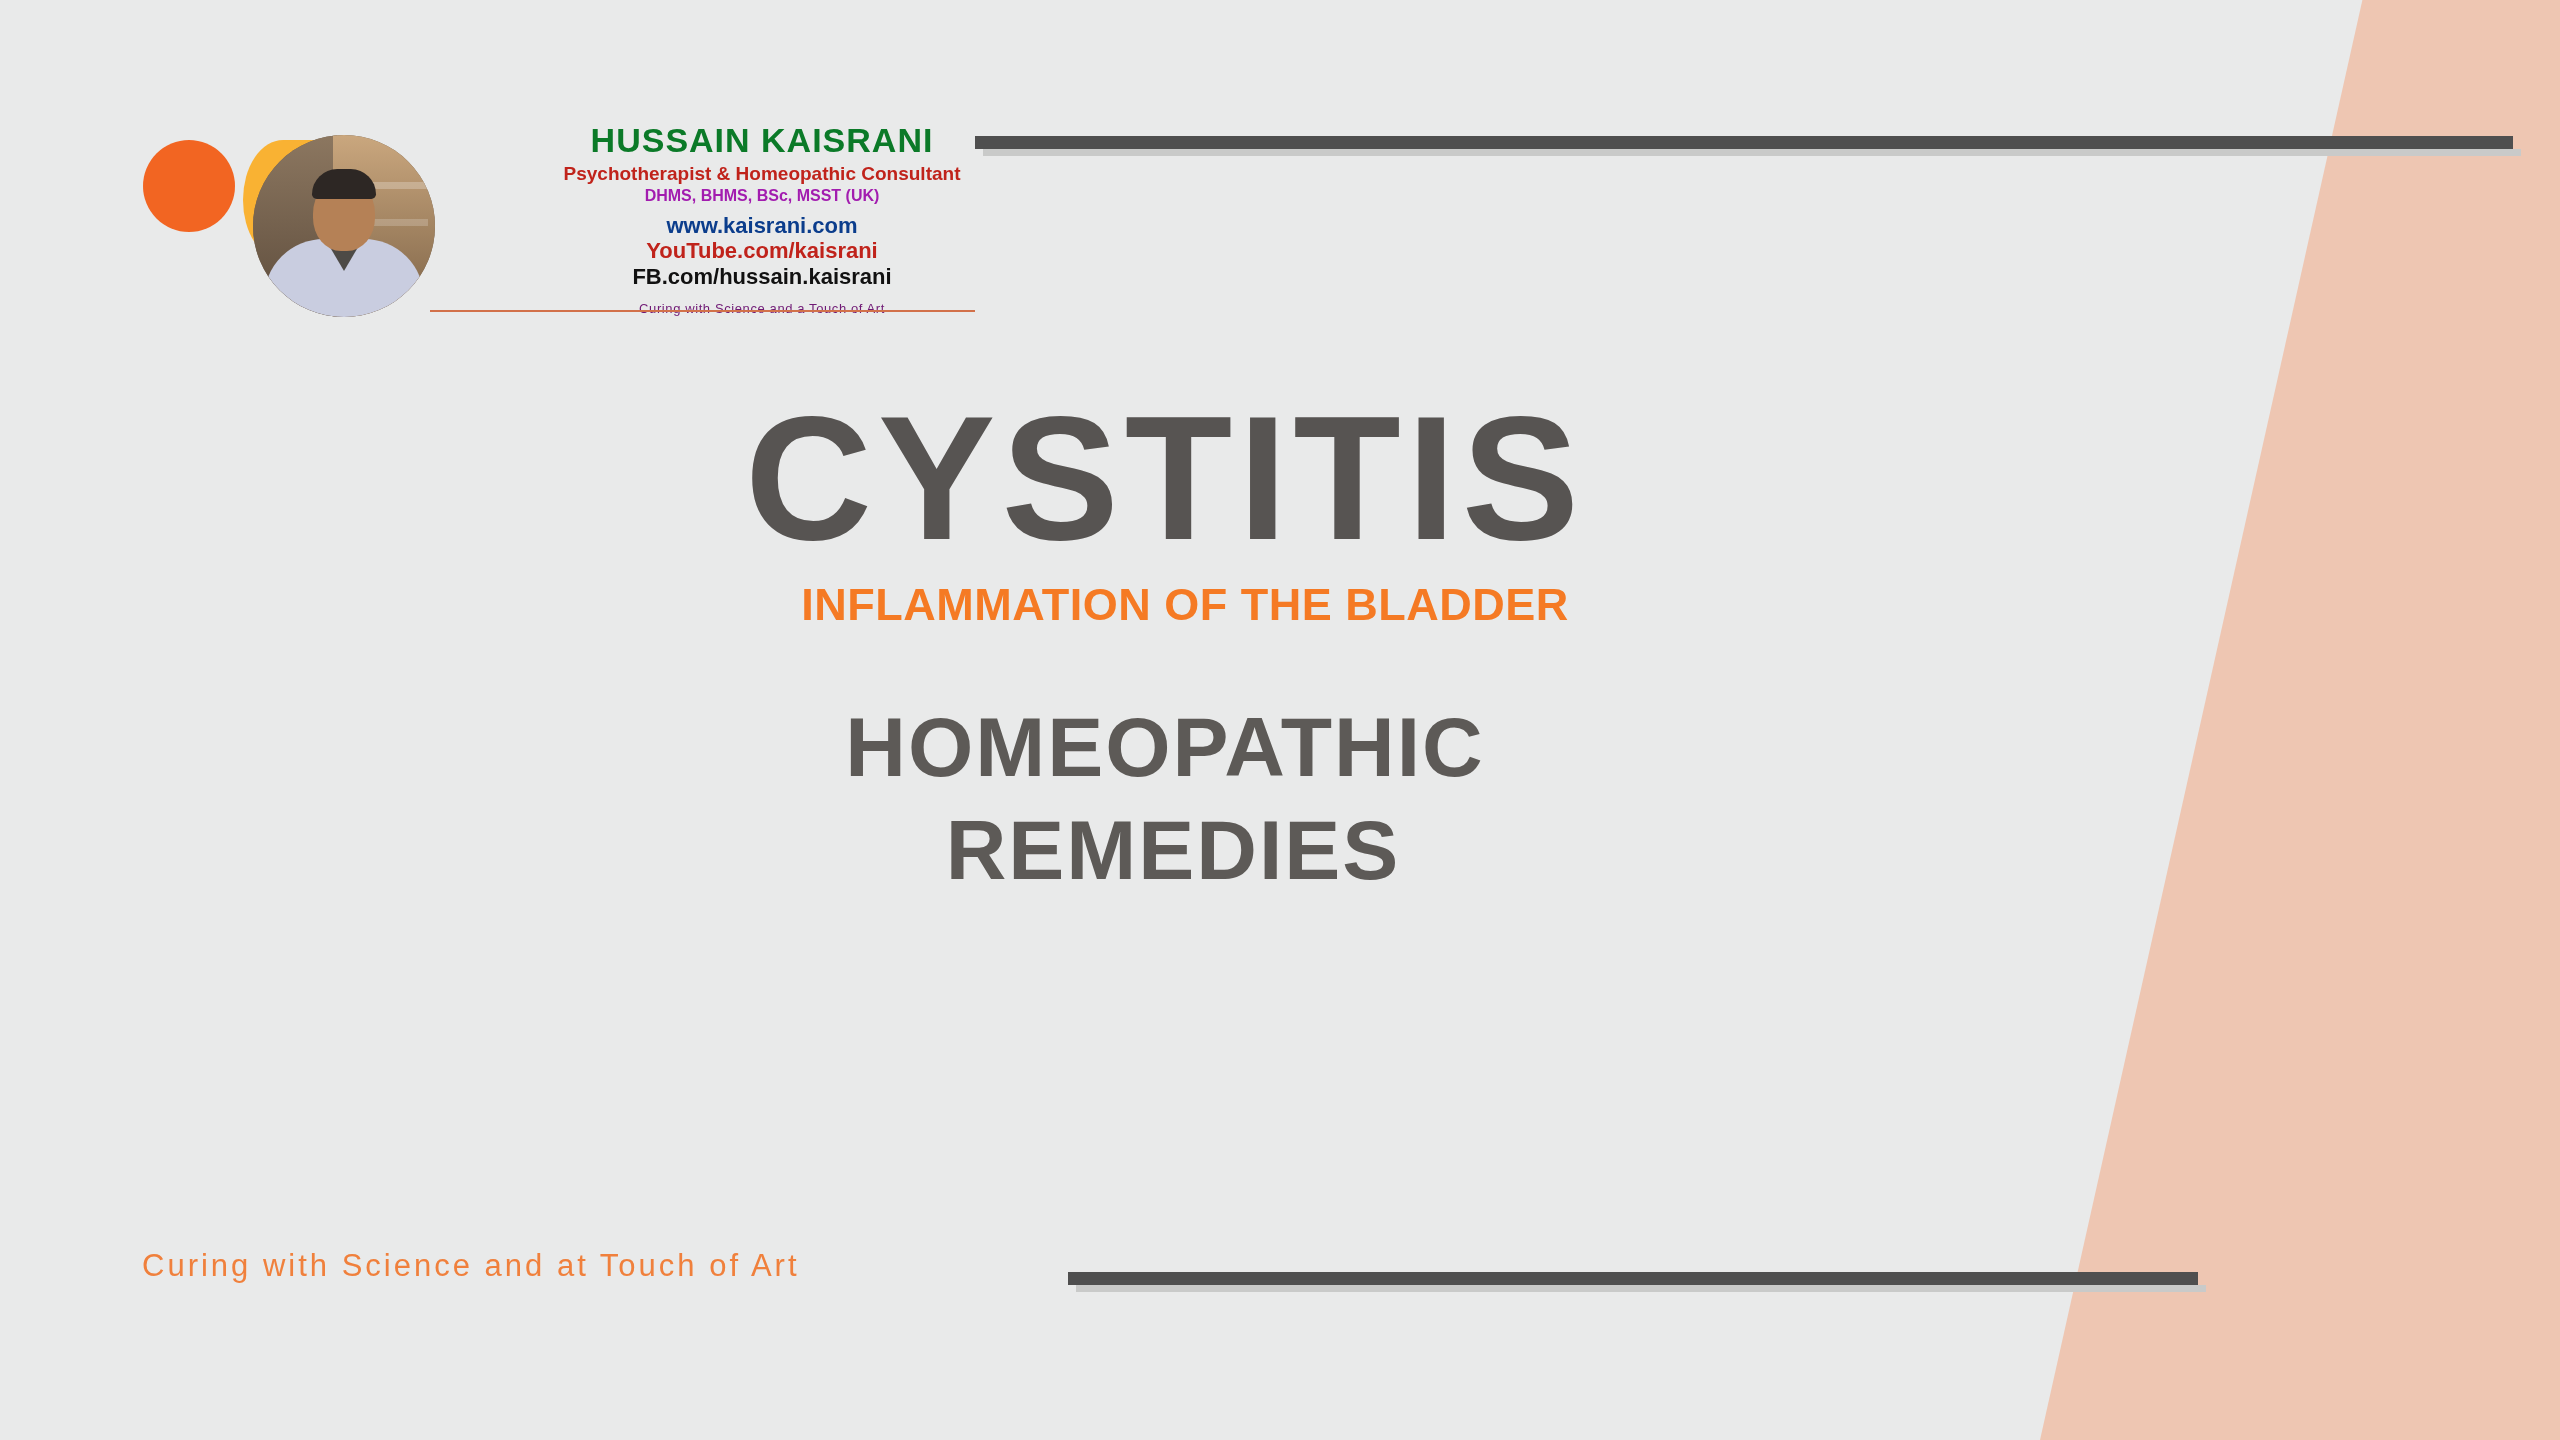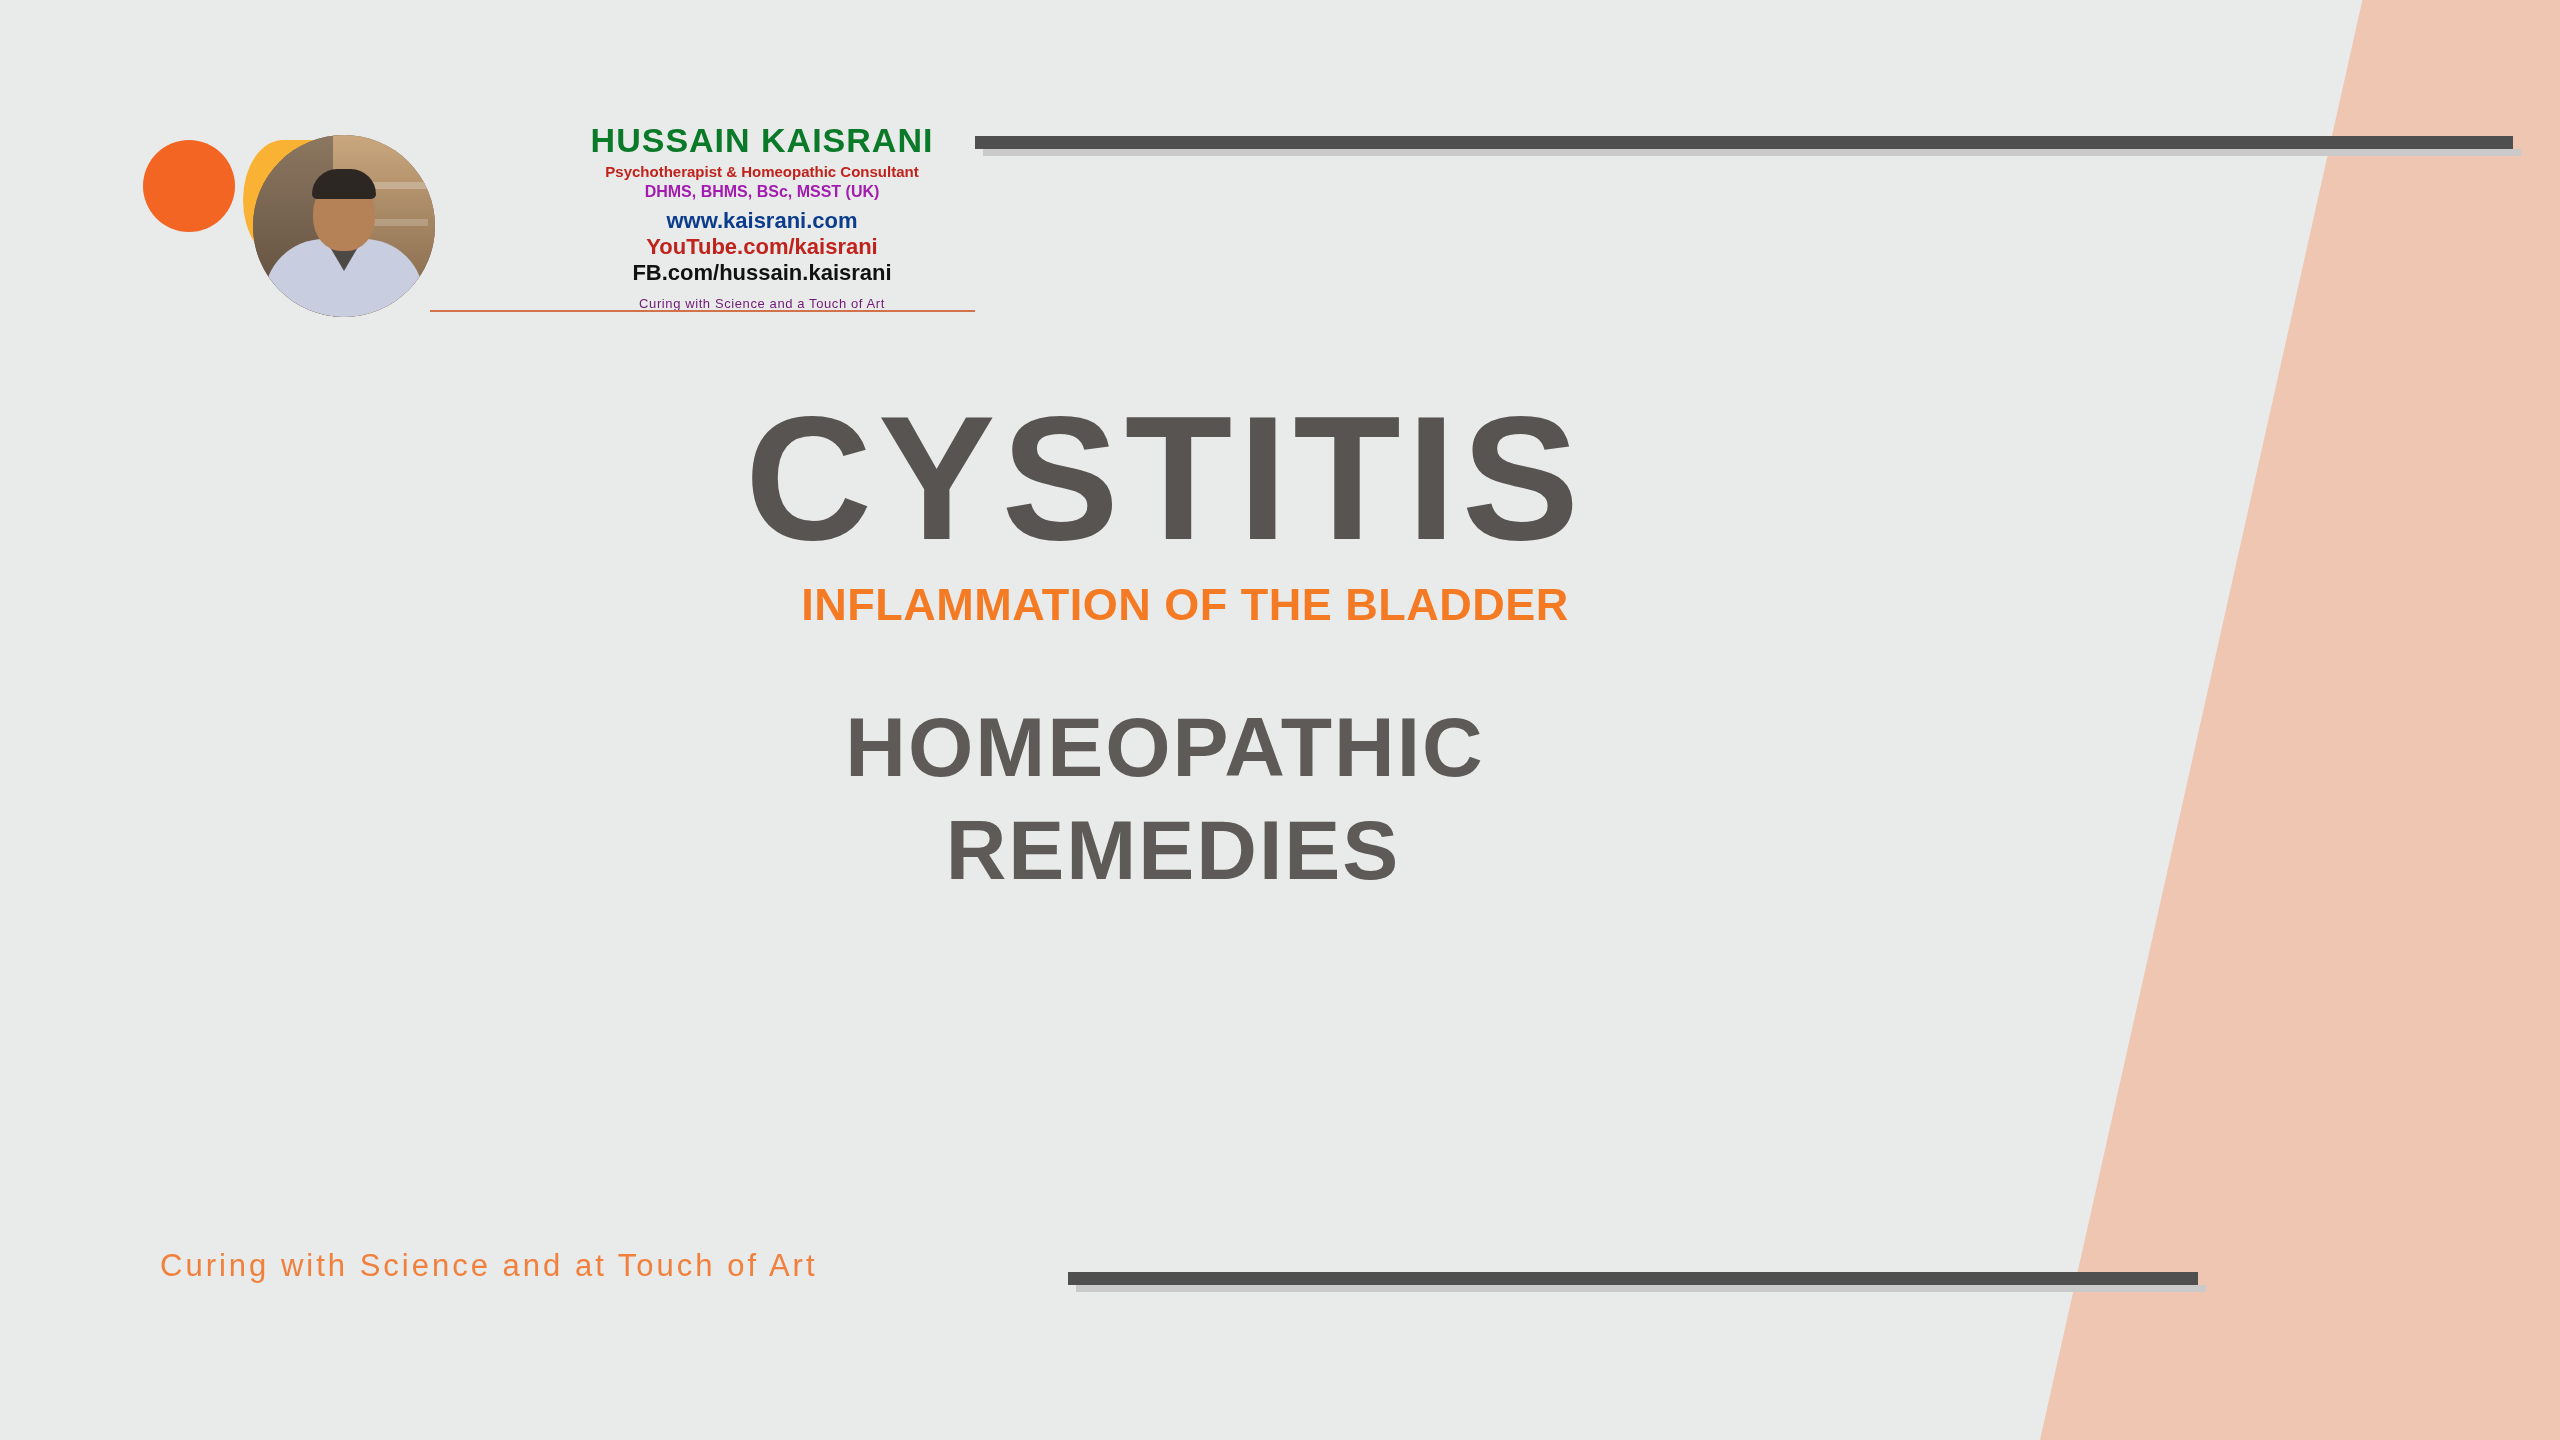--- a/index.html
+++ b/index.html
@@ -108,21 +108,21 @@
     text-align: center;
     line-height: 1.08;
   }
   .brand .name {
     font-size: 34px;
     font-weight: 700;
     color: #0b7a28;
     letter-spacing: 1px;
   }
   .brand .role {
-    font-size: 15px;
+    font-size: 19px;
     font-weight: 700;
     color: #c0231b;
     margin-top: 5px;
   }
   .brand .degrees {
     font-size: 16px;
     font-weight: 700;
     color: #a21caf;
     margin-top: 3px;
   }
@@ -218,21 +218,21 @@
     font-weight: 800;
     color: #5d5a57;
     letter-spacing: 2px;
     margin-top: 6px;
     padding-left: 16px;
   }
 
   
   .footer-text {
     position: absolute;
-    left: 160px;
+    left: 142px;
     top: 1248px;
     font-size: 31px;
     color: #f0803c;
     letter-spacing: 3px;
     text-align: center;
   }
   .bottom-bar {
     position: absolute;
     left: 1068px;
     top: 1272px;

